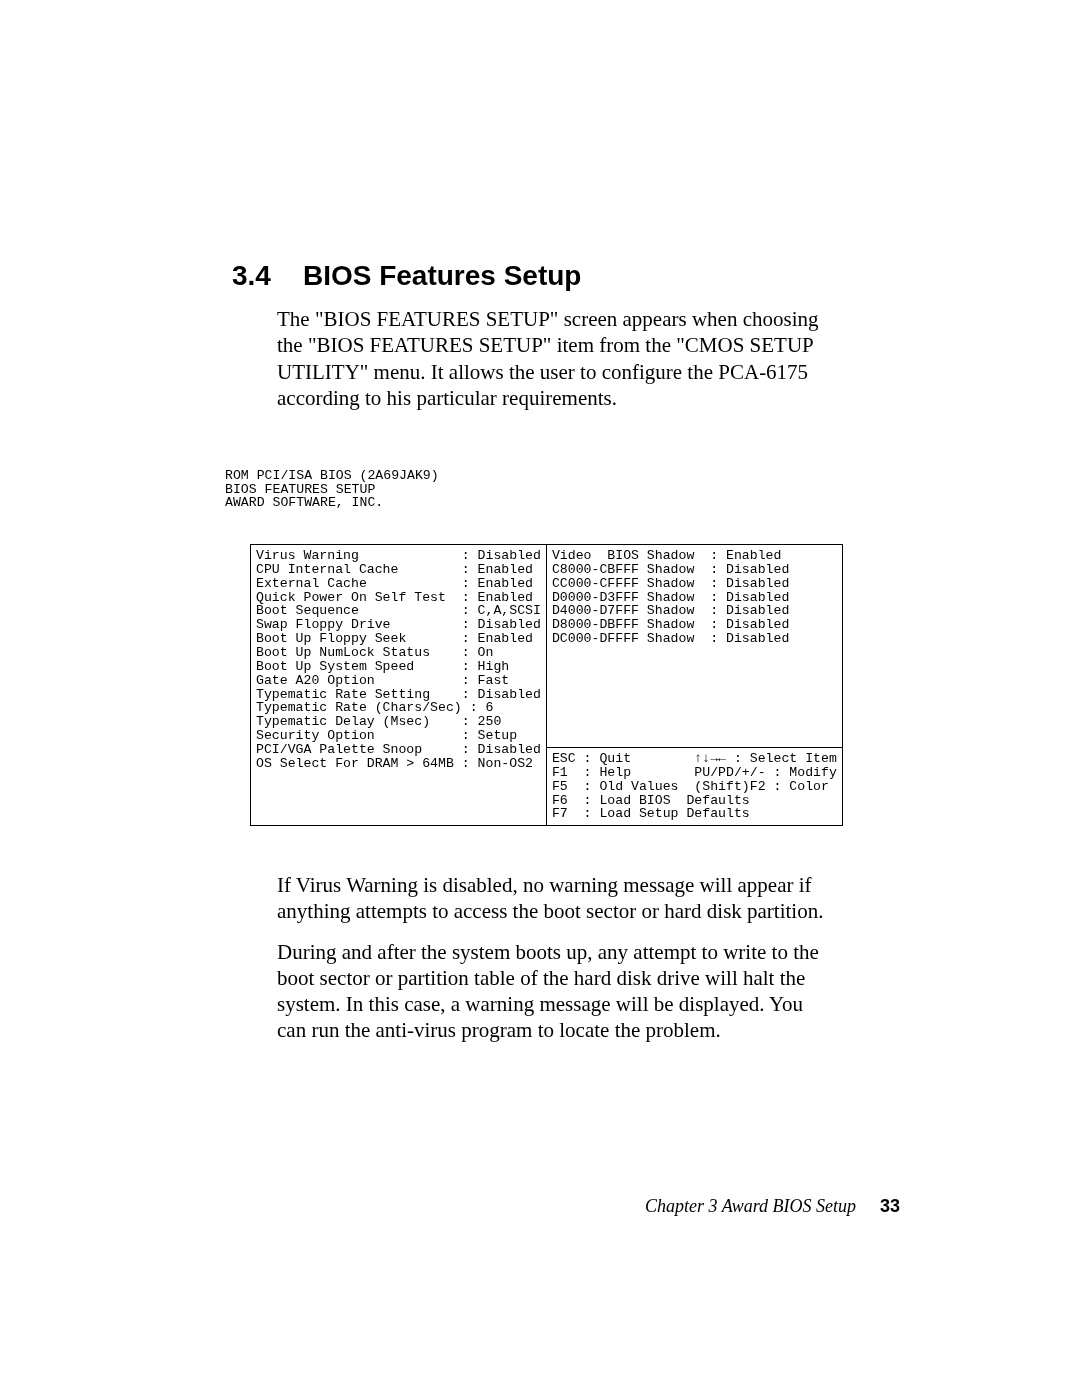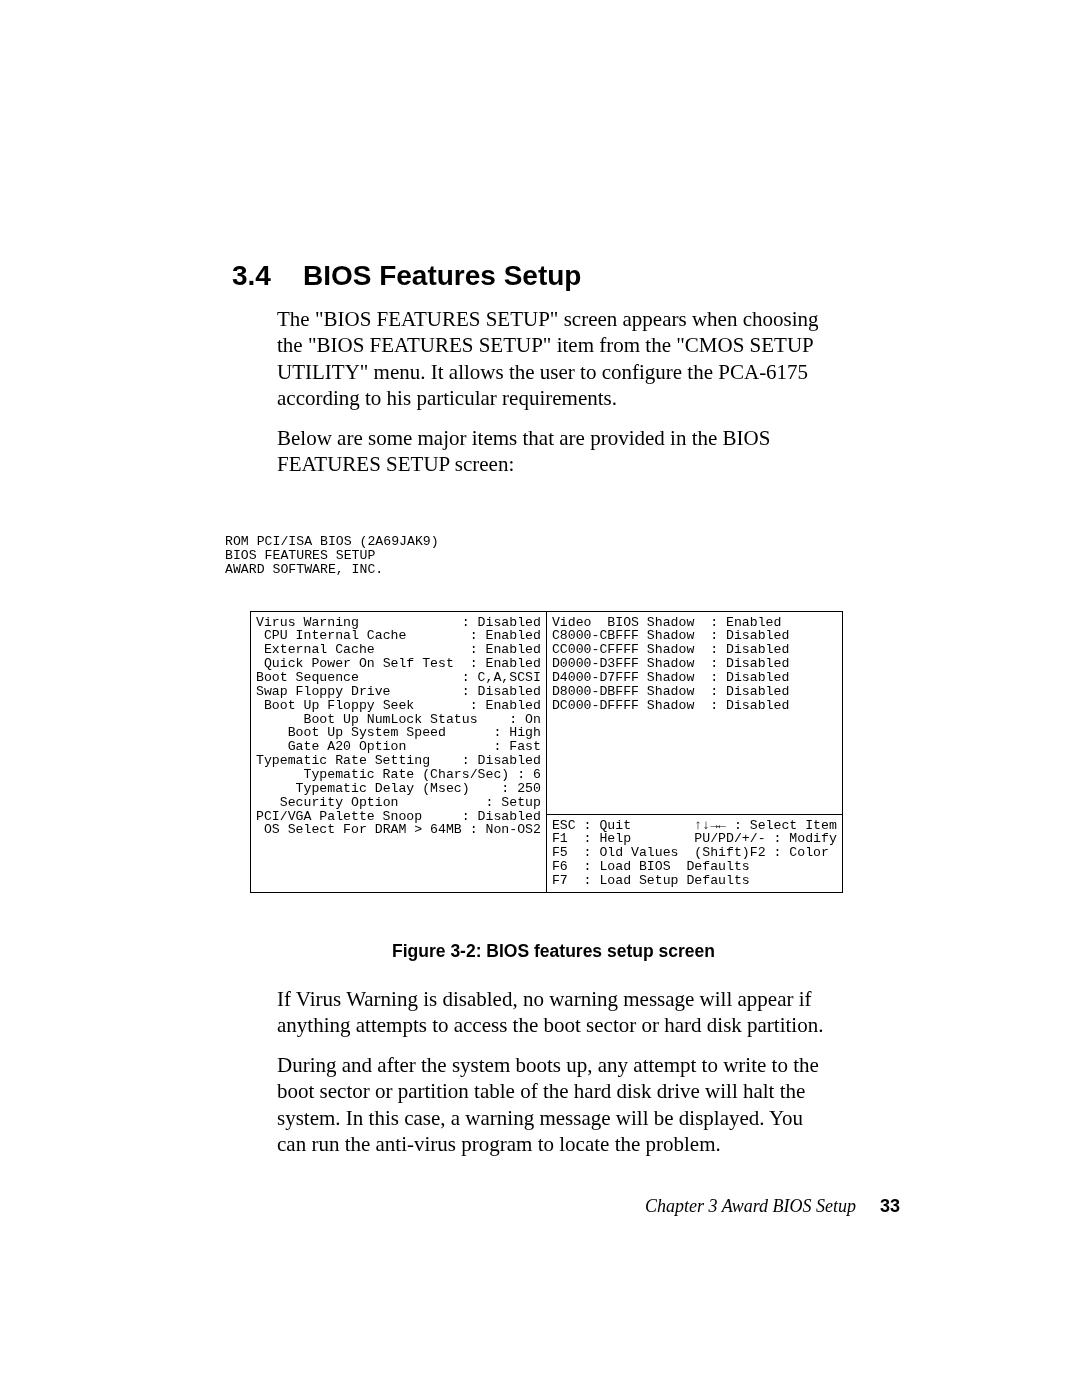--- a/index.html
+++ b/index.html
@@ -46,21 +46,20 @@
       border-collapse: collapse;
       width: 475px;
     }
     .bios-table td {
       border: 1.5px solid #000;
       padding: 4px 5px;
       vertical-align: top;
     }
     .bios-left {
       width: 237px;
-      text-align: right;
     }
     .bios-right {
       width: 232px;
     }
     .caption {
       text-align: center;
       font-family: Arial, Helvetica, sans-serif;
       font-weight: bold;
       font-size: 17.5px;
       margin: 20px 0 24px -25px;
@@ -89,21 +88,20 @@
 </head>
 <body>
 
 <div class="page">
 
   <h2 class="section-heading">
     <span class="section-number">3.4</span><span>BIOS Features Setup</span>
   </h2>
 
   <p class="body-text">The "BIOS FEATURES SETUP" screen appears when choosing the "BIOS FEATURES SETUP" item from the "CMOS SETUP UTILITY" menu. It allows the user to configure the PCA-6175 according to his particular requirements.</p>
-  <p class="body-text">Below are some major items that are provided in the BIOS FEATURES SETUP screen:</p>
 
   <div class="bios-screen">
     <div class="bios-header"><span>ROM PCI/ISA BIOS (2A69JAK9)</span>
 <span>BIOS FEATURES SETUP</span>
 <span>AWARD SOFTWARE, INC.</span></div>
     <table class="bios-table">
       <tbody><tr>
         <td class="bios-left" rowspan="2"><span>Virus Warning             : Disabled
 CPU Internal Cache        : Enabled
 External Cache            : Enabled
@@ -143,21 +141,20 @@
       <tr>
         <td class="bios-right">ESC : Quit        ↑↓→← : Select Item
 F1  : Help        PU/PD/+/- : Modify
 F5  : Old Values  (Shift)F2 : Color
 F6  : Load BIOS  Defaults
 F7  : Load Setup Defaults</td>
       </tr>
     </tbody></table>
   </div>
 
-  <div class="caption">Figure 3-2: BIOS features setup screen</div>
 
 
   <p class="body-text">If Virus Warning is disabled, no warning message will appear if anything attempts to access the boot sector or hard disk partition.</p>
   <p class="body-text">During and after the system boots up, any attempt to write to the boot sector or partition table of the hard disk drive will halt the system. In this case, a warning message will be displayed. You can run the anti-virus program to locate the problem.</p>
 
 </div>
 
 <div class="footer">
   <span>Chapter 3  Award BIOS Setup</span><span class="pagenum">33</span>
 </div>

